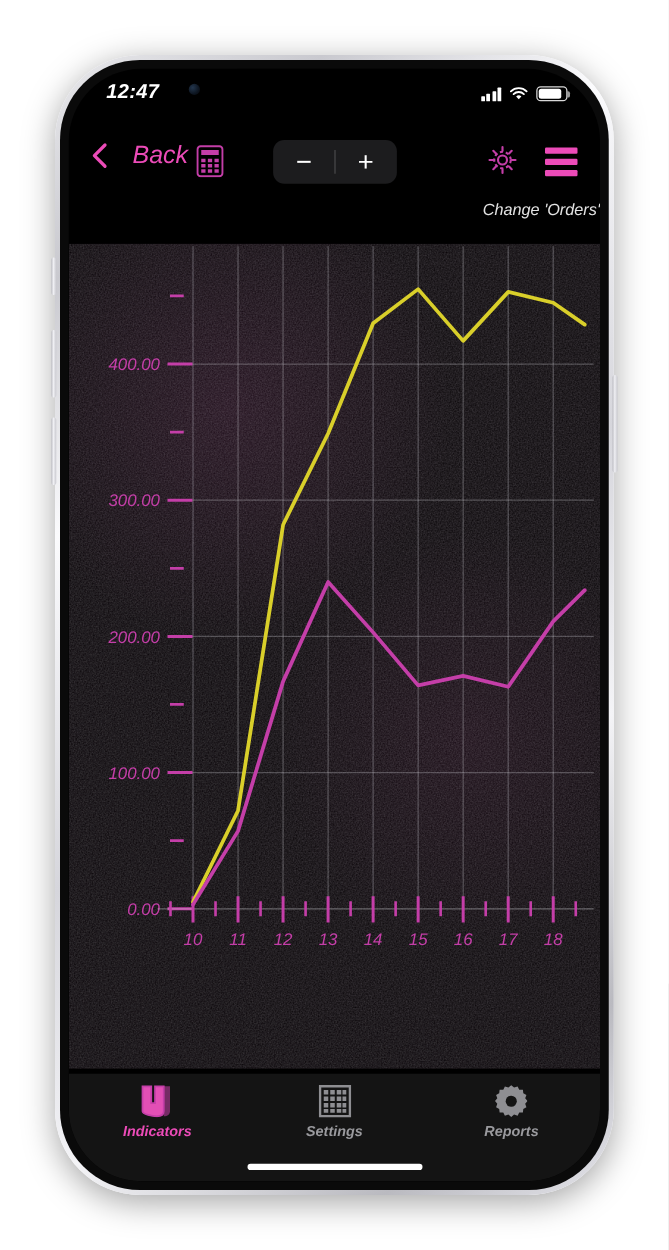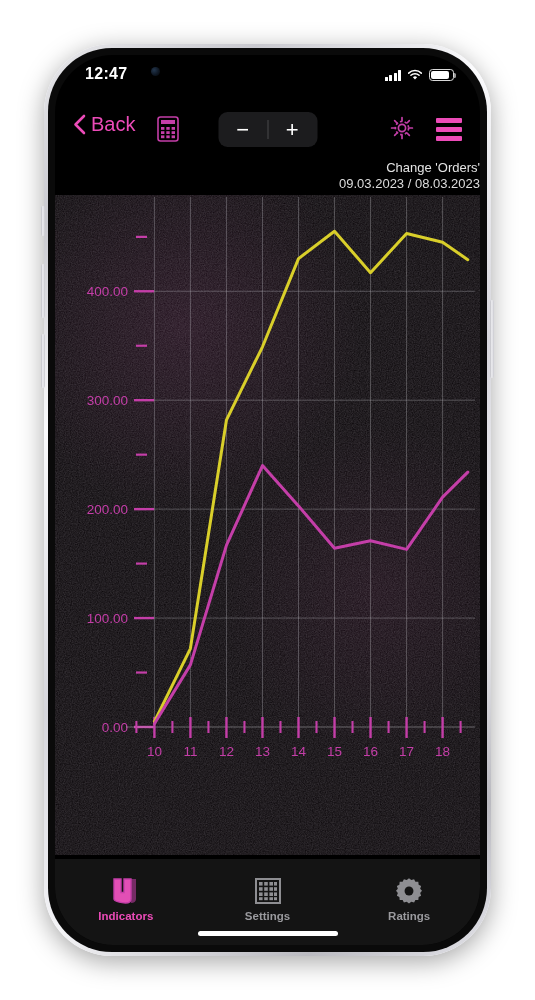--- a/index.html
+++ b/index.html
@@ -3,21 +3,21 @@
 <meta charset="utf-8">
 <title>Indicators Chart</title>
 <style>
   * { box-sizing: border-box; margin: 0; padding: 0; }
   html, body {
     width: 535px; height: 1000px;
     background: #ffffff;
     font-family: "Liberation Sans", sans-serif;
     overflow: hidden;
   }
-  #root { position: relative; width: 535px; height: 787px; background: #fff; }
+  #root { position: relative; width: 535px; height: 787px; background: #fff; font-style: italic; }
 
   
   .phone-outer {
     position: absolute; left: 44px; top: 44px;
     width: 447px; height: 912px;
     border-radius: 68px;
     background: linear-gradient(140deg,#e9e9ec 0%,#c9c9cf 14%,#fbfbfd 30%,#d6d6dc 52%,#f4f4f7 70%,#babac0 88%,#e4e4ea 100%);
     box-shadow: 0 6px 26px rgba(0,0,0,.35);
   }
   .phone-mid {
@@ -72,21 +72,21 @@
   .sig i:nth-child(3){height:8px}.sig i:nth-child(4){height:11px}
   .batt { width: 25px; height: 12px; border: 1.3px solid rgba(255,255,255,.85); border-radius: 3.5px; position: relative; }
   .batt::after{content:"";position:absolute;right:-3.4px;top:3.4px;width:2px;height:4.4px;background:rgba(255,255,255,.6);border-radius:0 1.5px 1.5px 0}
   .batt i{position:absolute;left:1.3px;top:1.3px;bottom:1.3px;width:18px;background:#fff;border-radius:2px}
 
   
   .navbar {
     position: absolute; left: 0; top: 52px; width: 425px; height: 48px;
     z-index: 20;
   }
-  .nav-back { position: absolute; left: 18px; top: 6px; display: flex; align-items: center; gap: 5px; cursor: pointer; }
+  .nav-back { position: absolute; left: 18px; top: 6px; display: flex; align-items: center; gap: 20px; cursor: pointer; }
   .chev { width: 13px; height: 21px; }
   .back-label { color: #ec4bb8; font-size: 20px; }
   .calc-icon { position: absolute; left: 102px; top: 9px; cursor: pointer; }
   .segbtn {
     position: absolute; left: 50%; transform: translateX(-50%); top: 5px;
     width: 99px; height: 35px; background: #1c1c1e; border-radius: 9px;
     display: flex; align-items: center;
   }
   .segbtn > div { flex: 1; display: flex; align-items: center; justify-content: center; color: #fff; font-size: 22px; cursor: pointer; }
   .segdiv { position: absolute; left: 50%; top: 8px; width: 1px; height: 19px; background: #48484a; }
@@ -112,21 +112,21 @@
     overflow: hidden;
   }
   .noise { position: absolute; inset: 0; opacity: .5; pointer-events: none; }
   .plot svg { position: absolute; left: 0; top: 0; }
 
   
   .tabbar {
     position: absolute; left: 0; bottom: 0; width: 425px; height: 86px;
     background: #141414; display: flex; z-index: 25;
   }
-  .tab { flex: 1; display: flex; flex-direction: column; align-items: center; justify-content: flex-start; padding-top: 18px; cursor: pointer; }
+  .tab { flex: 1; display: flex; flex-direction: column; align-items: center; justify-content: flex-start; padding-top: 8px; cursor: pointer; }
   .tab .ic { height: 28px; display: flex; align-items: center; justify-content: center; }
   .tab .lb { margin-top: 5px; font-size: 11.5px; font-weight: bold; color: #9a9a9e; }
   .tab.active .lb { color: #ec4bb8; }
   .home-ind { position: absolute; left: 50%; transform: translateX(-50%); bottom: 9px; width: 140px; height: 5px; background: #fff; border-radius: 3px; z-index: 30; }
 </style>
 </head>
 <body>
 
 <div id="root">
 
@@ -203,21 +203,20 @@
 
       <div class="list-btn">
         <i></i>
         <i></i>
         <i></i>
       </div>
     </div>
 
     <div class="chart-title">
       <div>Change 'Orders'</div>
-      <div class="l2">09.03.2023 / 08.03.2023</div>
     </div>
 
     <div class="plot">
       <svg class="noise" width="425" height="660">
         <defs>
           <filter id="grain">
               <feTurbulence type="fractalNoise" baseFrequency="0.85" numOctaves="3" stitchTiles="stitch"></feTurbulence>
             <feColorMatrix type="matrix" values="0 0 0 0 0.82  0 0 0 0 0.78  0 0 0 0 0.85  0 0 0 0.42 0"></feColorMatrix>
           </filter>
         </defs>
@@ -328,19 +327,19 @@
       </div>
 
 
       <div class="tab">
         <span class="ic">
           <svg width="26" height="26" viewBox="0 0 24 24">
             <path d="M12 0.8 14.1 2.6 16.7 1.8 17.9 4.2 20.6 4.3 20.9 7 23.2 8.3 22.3 10.9 24 13 22.3 15.1 23.2 17.7 20.9 19 20.6 21.7 17.9 21.8 16.7 24.2 14.1 23.4 12 25.2 9.9 23.4 7.3 24.2 6.1 21.8 3.4 21.7 3.1 19 0.8 17.7 1.7 15.1 0 13 1.7 10.9 0.8 8.3 3.1 7 3.4 4.3 6.1 4.2 7.3 1.8 9.9 2.6z" fill="#8e8e92" transform="translate(0,-0.6) scale(1,0.96)"></path>
             <circle cx="12" cy="12" r="4.1" fill="#141414"></circle>
           </svg>
         </span>
-        <span class="lb">Ratings</span>
+        <span class="lb">Reports</span>
       </div>
     </div>
 
     <div class="home-ind"></div>
   </div>
 </div>
 
 </body></html>

